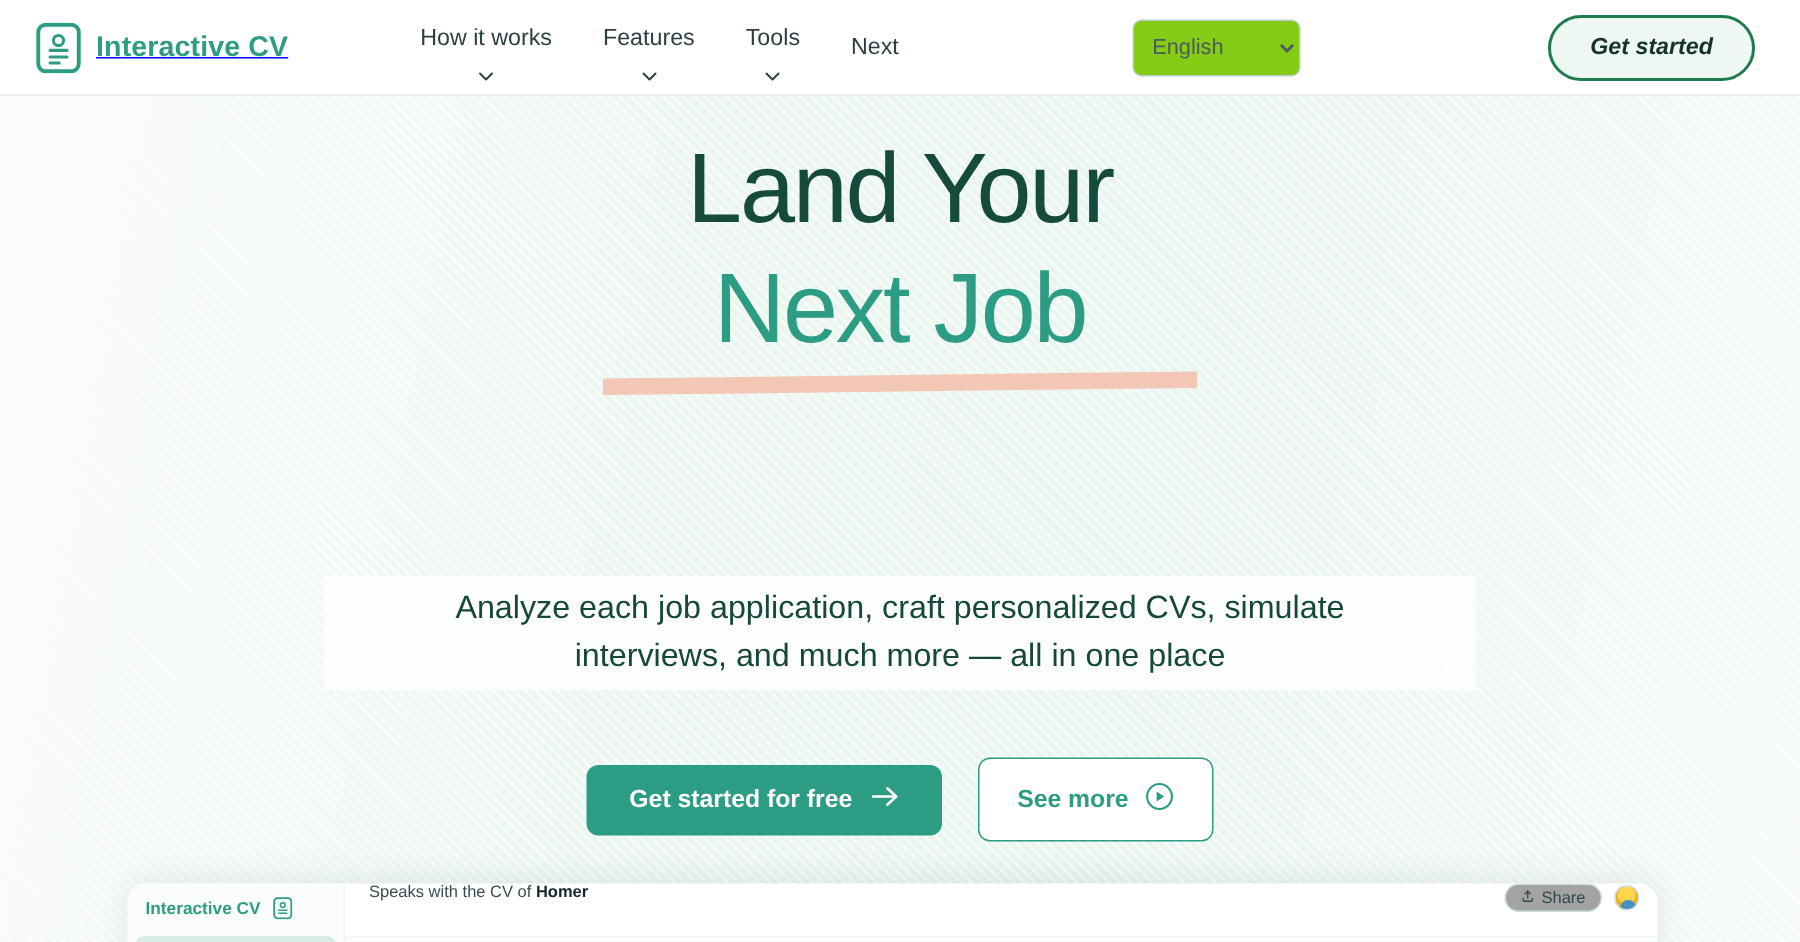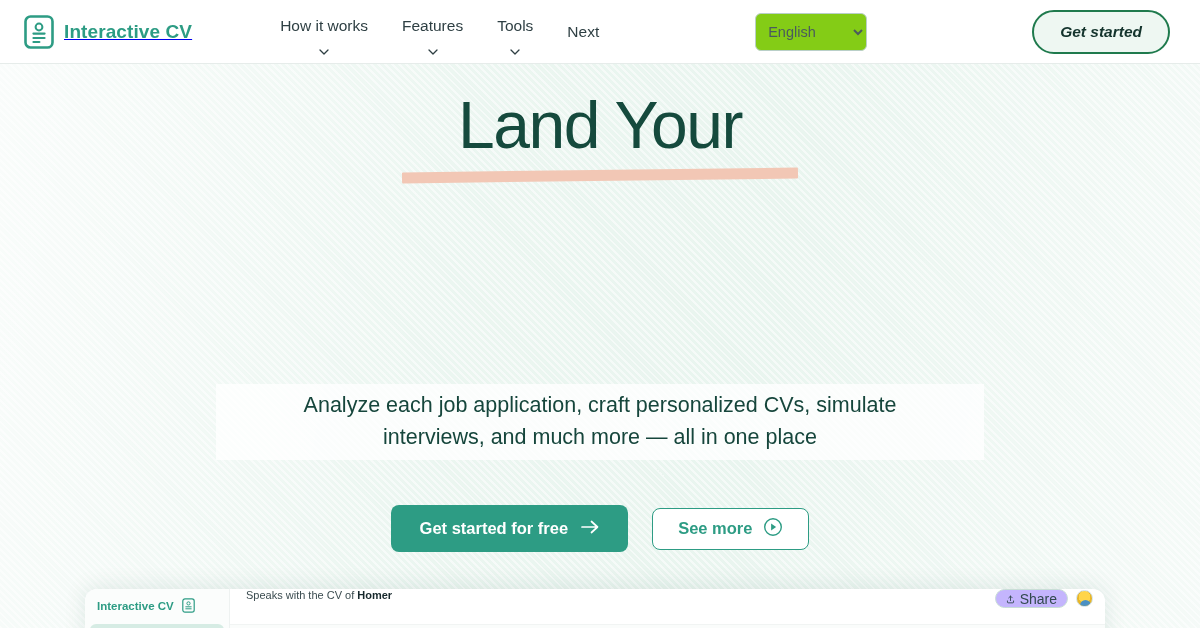--- a/index.html
+++ b/index.html
@@ -103,21 +103,21 @@
     display: flex; justify-content: center; align-items: center; gap: 24px;
   }
   .btn-primary {
     height: 47px; padding: 0 29px;
     background: #2d9c84; color: #ffffff;
     border: none; border-radius: 8px;
     font-size: 16.5px; font-weight: 600; font-family: "Liberation Sans", sans-serif;
     display: flex; align-items: center; gap: 13px; cursor: pointer; white-space: nowrap;
   }
   .btn-secondary {
-    height: 42px; padding: 0 25px;
+    height: 56px; padding: 0 25px;
     background: #ffffff; color: #2d9c84;
     border: 1.5px solid #2d9c84; border-radius: 8px;
     font-size: 16.5px; font-weight: 600; font-family: "Liberation Sans", sans-serif;
     display: flex; align-items: center; gap: 11px; cursor: pointer; white-space: nowrap;
   }
 
   
   .mockup {
     position: absolute; top: 525px; left: 85px;
     width: 1020px; height: 160px;
@@ -146,21 +146,21 @@
   .mk-topbar {
     height: 36px; display: flex; align-items: flex-start;
     padding: 0 12px 0 16px; border-bottom: 1px solid #f1f4f3;
   }
   .mk-speaks { font-size: 11px; color: #3b4c50; }
   .mk-speaks b { font-weight: 700; color: #16282c; }
   .mk-topbar-right { margin-left: auto; display: flex; align-items: center; gap: 8px; }
   .mk-share {
     display: flex; align-items: center; gap: 5px;
     height: 19px; padding: 0 10px; border: 1px solid #c9ded6; border-radius: 999px;
-    font-size: 14px; color: #31494e; background: #c4b5fd; cursor: pointer;
+    font-size: 11px; color: #31494e; background: #a3a3a3; cursor: pointer;
   }
   .mk-avatar {
     width: 17px; height: 17px; border-radius: 50%;
     background: radial-gradient(circle at 50% 38%, #ffd54a 0 48%, #e8b628 49% 100%);
     border: 1px solid #cfe0ea; position: relative; overflow: hidden;
   }
   .mk-avatar::after {
     content: ""; position: absolute; left: 3px; bottom: 0; width: 11px; height: 6px;
     background: #4a90c4; border-radius: 6px 6px 0 0;
   }
@@ -226,20 +226,21 @@
       </select>
       <button class="get-started-btn">Get started</button>
     </div>
   </div>
 
   <div class="hero">
     <div class="hero-fade"></div>
 
     <div class="title-wrap">
       <div class="title-line title-line-1">Land Your</div>
+      <div class="title-line title-line-2">Next Job</div>
       <div class="title-underline"></div>
     </div>
 
     <div class="subtitle-block">
       <p class="subtitle">
         <span>Analyze each job application, craft personalized CVs, simulate</span><br>
         <span>interviews, and much more — all in one place</span>
       </p>
     </div>
 

